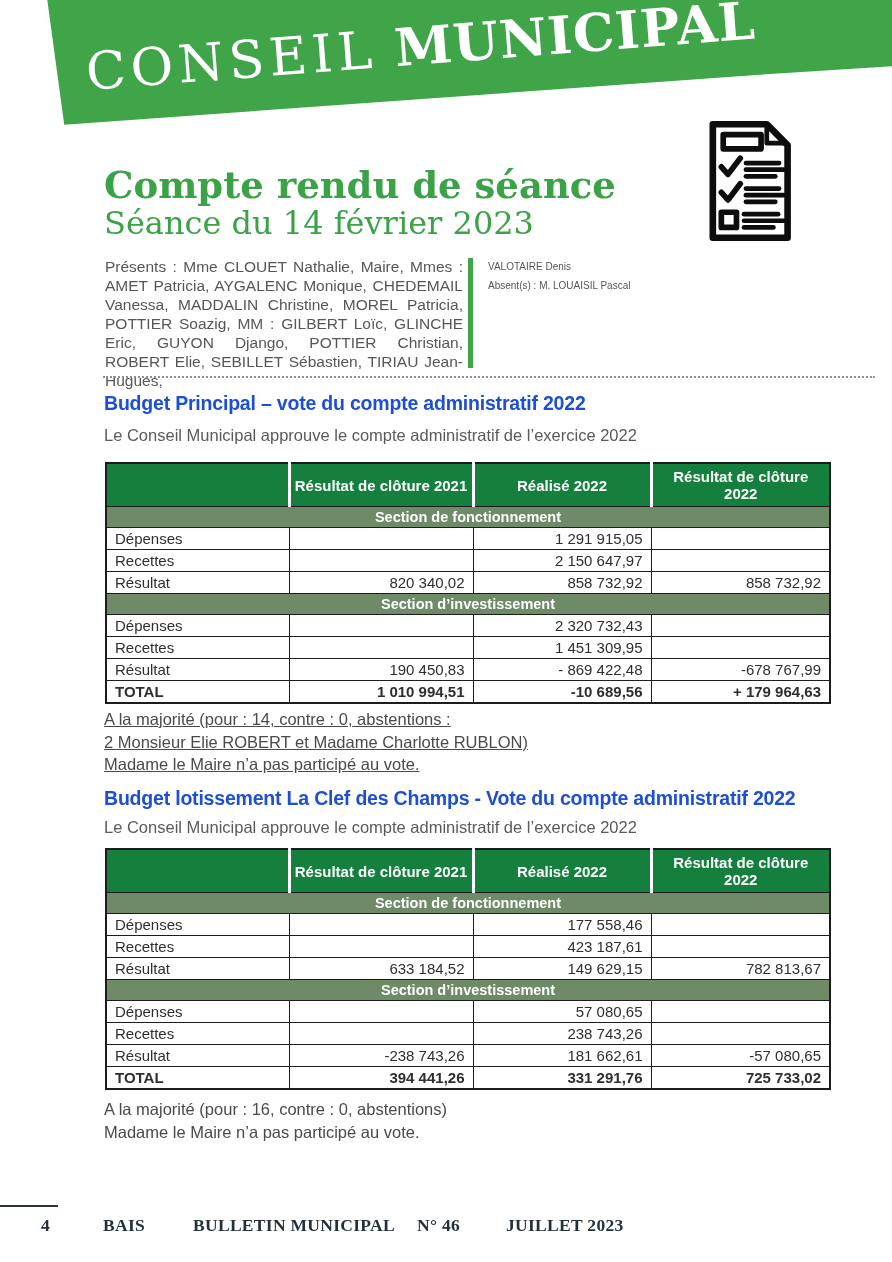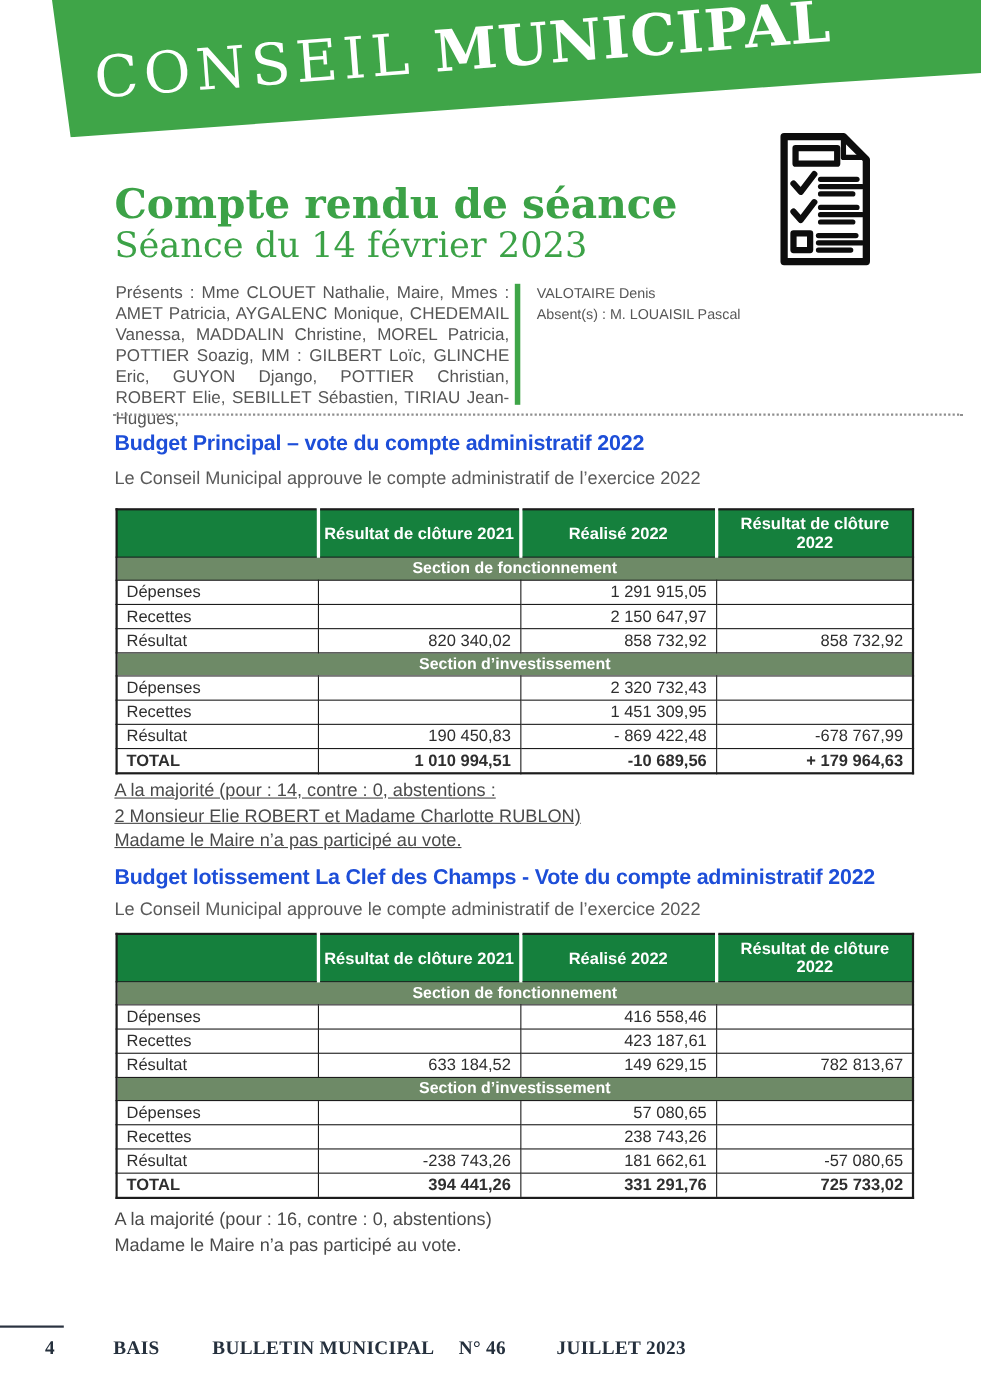--- a/index.html
+++ b/index.html
@@ -36,21 +36,21 @@
     font-weight:400; font-size:32px;
   }
   
   .att-left{
     position:absolute; left:105px; top:257px; width:358px;
     font-size:15.5px; line-height:19px; color:#565656;
     text-align:justify; text-align-last:justify;
   }
   .att-right{
     position:absolute; left:488px; top:257px; width:346px;
-    font-size:13px; line-height:19px; color:#565656;
+    font-size:10px; line-height:19px; color:#565656;
   }
   .att-right .just{text-align:justify;}
   .att-divider{
     position:absolute; left:468px; top:258px; width:5px; height:110px;
     background:#3FA548;
   }
   .dotted-rule{
     position:absolute; left:103px; top:368px; width:772px; height:8px;
     border-bottom:2px dotted #8f8f8f;
   }
@@ -234,21 +234,21 @@
           <th>Résultat de clôture 2021</th>
           <th>Réalisé 2022</th>
           <th>Résultat de clôture 2022</th>
         </tr>
         <tr class="band">
           <td colspan="4">Section de fonctionnement</td>
         </tr>
         <tr>
           <td>Dépenses</td>
           <td class="num"></td>
-          <td class="num">416 558,46</td>
+          <td class="num">177 558,46</td>
           <td class="num"></td>
         </tr>
         <tr>
           <td>Recettes</td>
           <td class="num"></td>
           <td class="num">423 187,61</td>
           <td class="num"></td>
         </tr>
         <tr>
           <td>Résultat</td>

